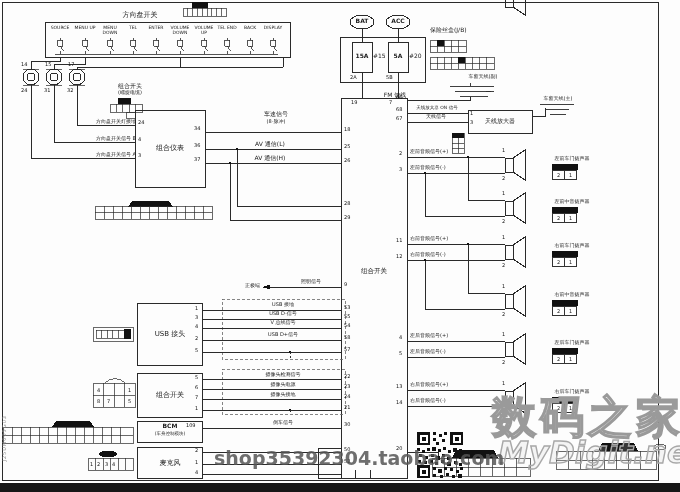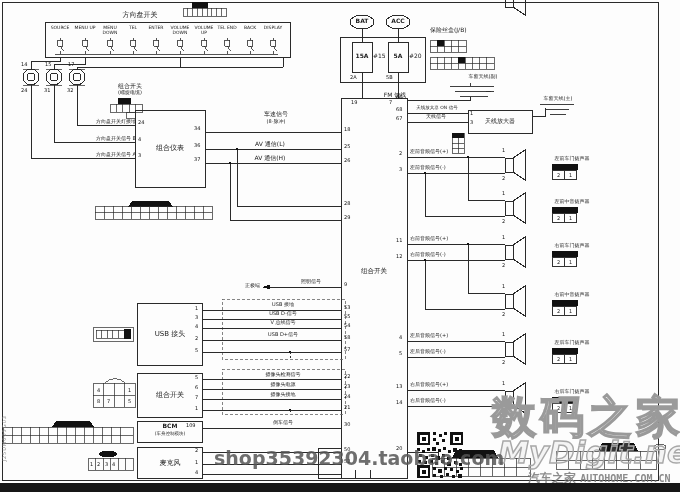--- a/index.html
+++ b/index.html
@@ -439,21 +439,17 @@
   <span class="pin" style="left:195px;top:448px">2</span>
   <span class="pin" style="left:195px;top:460px">1</span>
   <span class="pin" style="left:195px;top:470px">4</span>
   <span class="pin" style="left:90px;top:462px">1</span>
   <span class="pin" style="left:97px;top:462px">2</span>
   <span class="pin" style="left:105px;top:462px">3</span>
   <span class="pin" style="left:112px;top:462px">4</span>
 
   <div class="wm-big">数码之家</div>
   <div class="wm-site">MyDigit.net</div>
-  <div class="wm-ah">
-    <span>汽车之家</span>
-    <span class="wm-ahu">AUTOHOME.COM.CN</span>
-  </div>
   <div class="wm-taobao">shop35392304.taobao.com</div>
   <div class="wm-code">J25UM005G03</div>
 
   <div class="botbar"></div>
 </div>
 
 </body></html>

